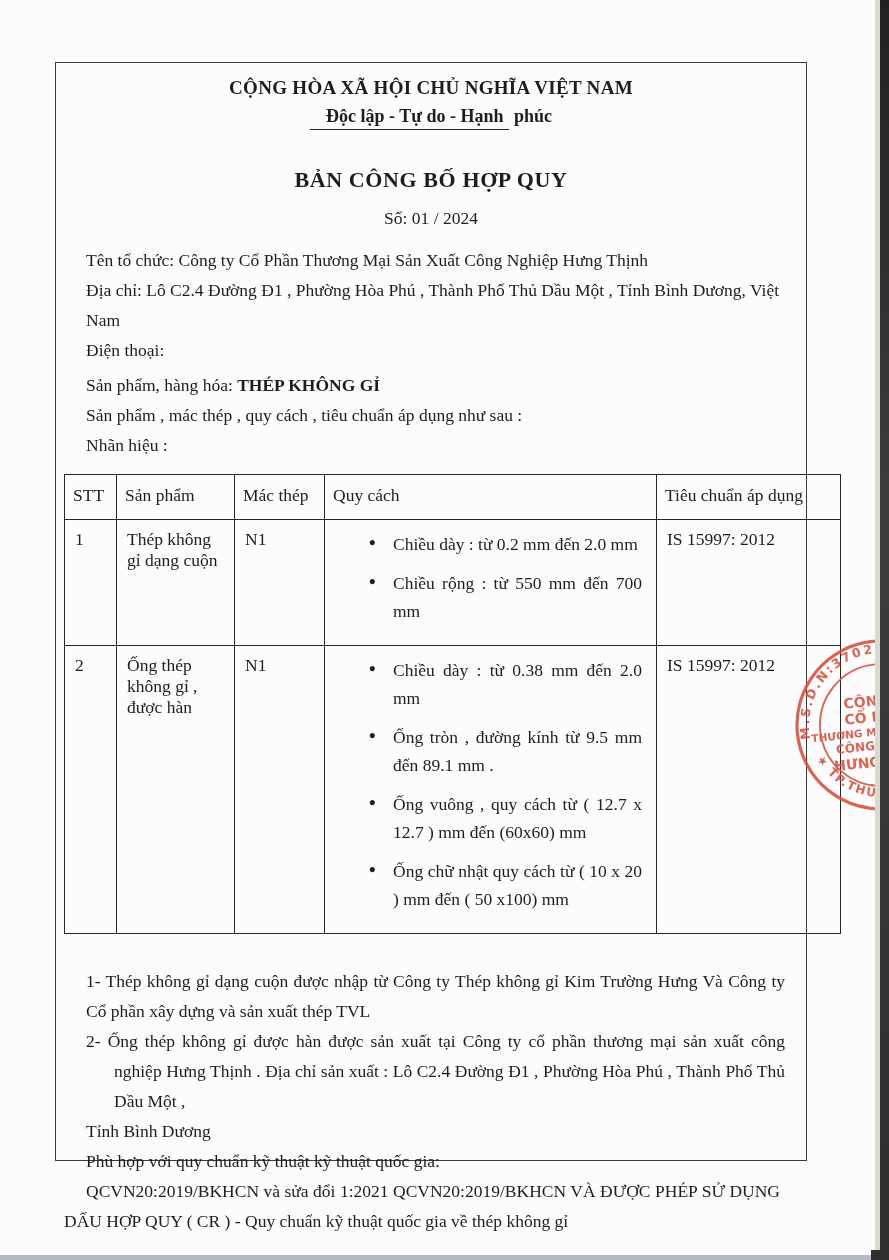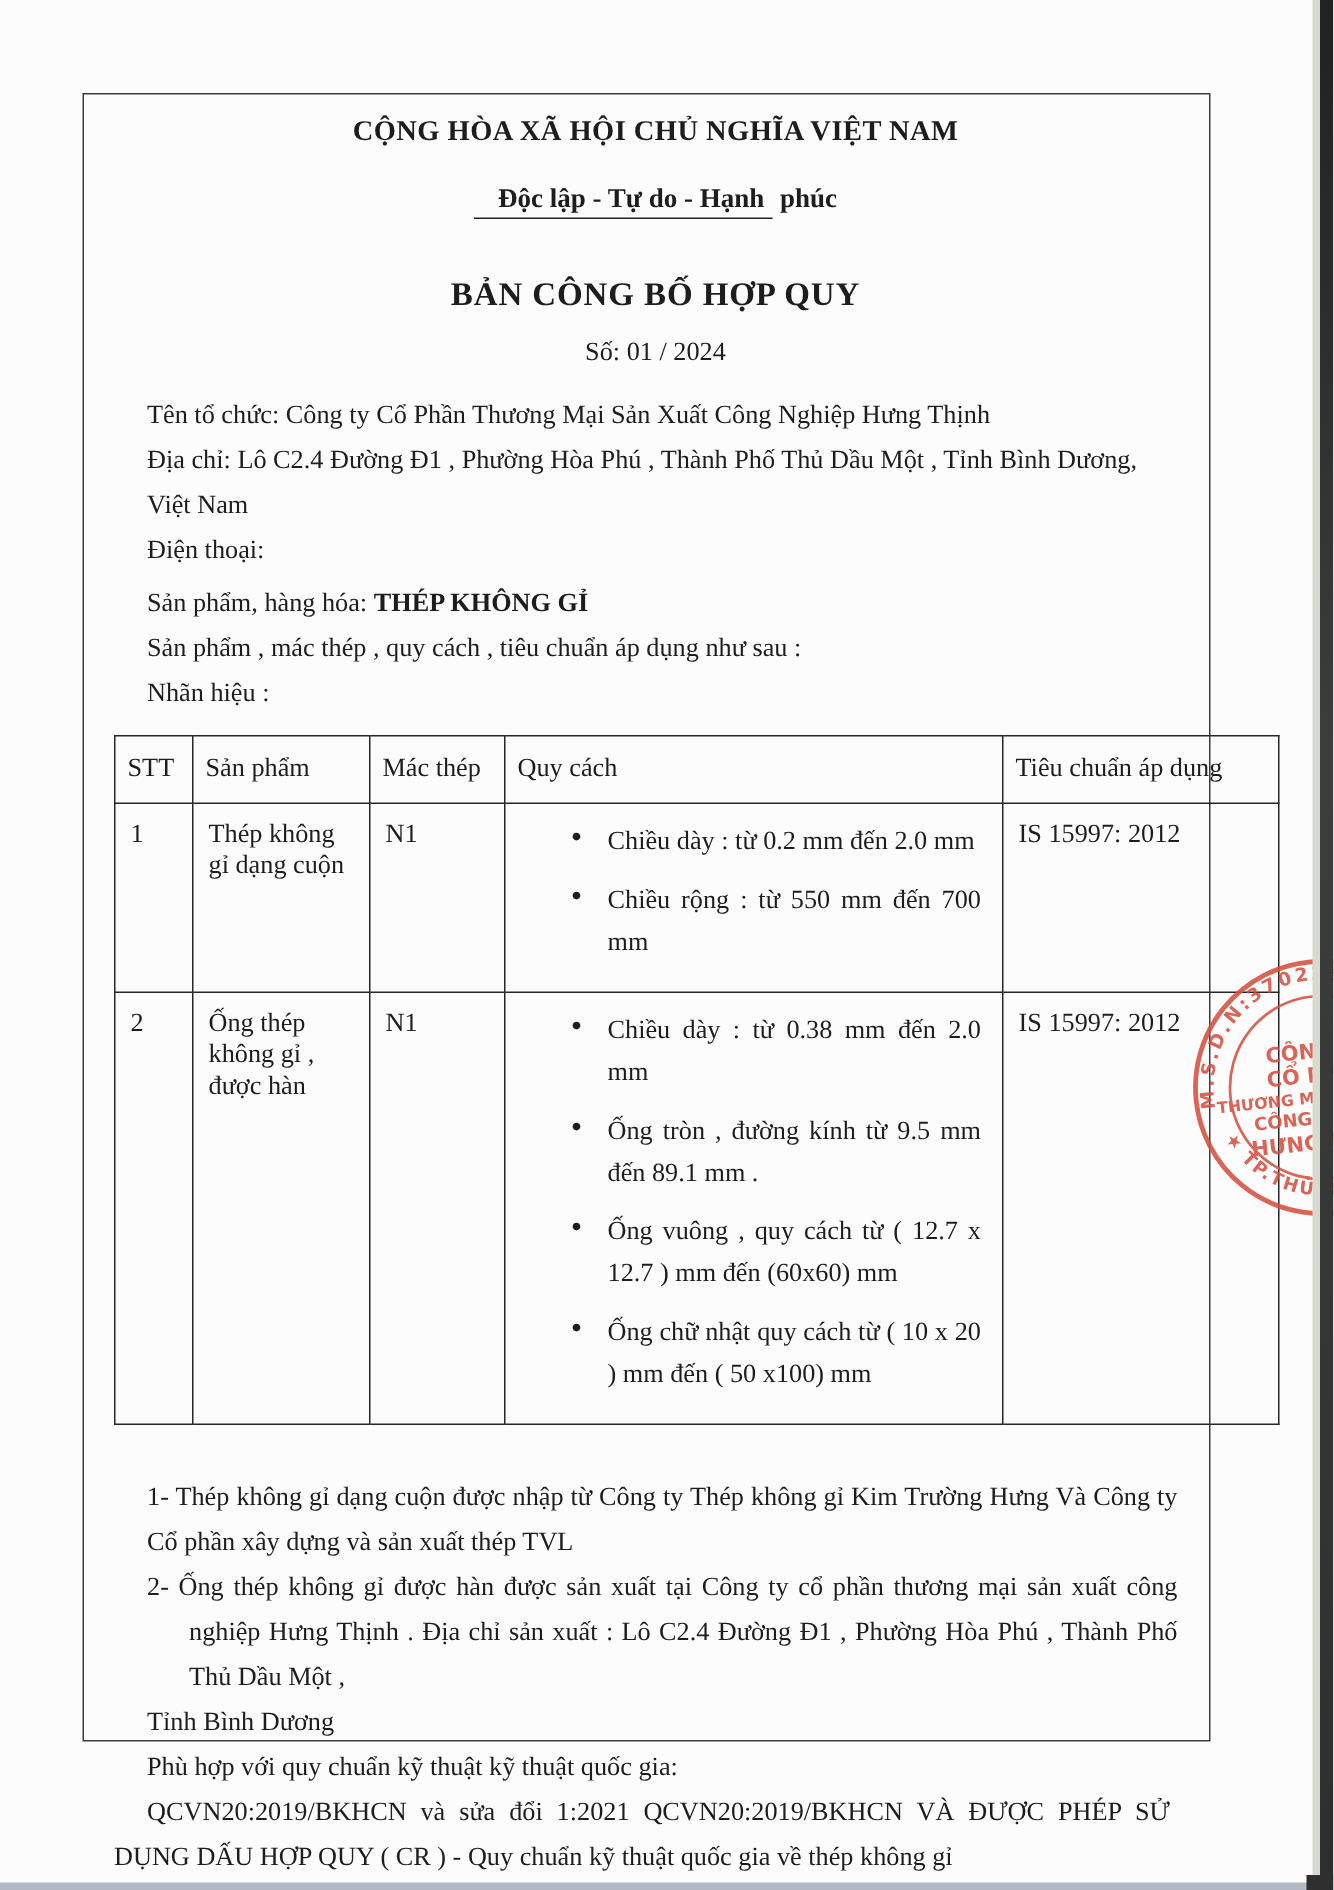--- a/index.html
+++ b/index.html
@@ -13,24 +13,24 @@
   
   .edge-right-light { position:absolute; right:9px; top:0; width:5px; height:100%; background:#d8dacf; }
   .edge-right-dark  { position:absolute; right:0; top:0; width:9px; height:100%;
                       background:linear-gradient(180deg,#1f2221,#3b3e3b 40%,#2c2f2d); }
   .edge-bottom { position:absolute; left:0; bottom:0; width:100%; height:5px; background:#b3bac6; }
   .edge-corner { position:absolute; right:0; bottom:0; width:18px; height:10px; background:#2e2f2e; }
 
   .frame {
     position:absolute; left:55px; top:62px; width:752px; height:1099px;
     border:1.5px solid #3c3c3c; box-sizing:border-box;
-    padding:10px 8px 0 20px;
+    padding:10px 8px 0 8px;
   }
   .country { text-align:center; font-weight:bold; font-size:19px; margin:4px 0 0 0; letter-spacing:0.3px; }
-  .motto   { text-align:center; font-weight:bold; font-size:18px; margin:23px 0 0 0; }
+  .motto   { text-align:center; font-weight:bold; font-size:18px; margin:7px 0 0 0; }
   .motto .ul { border-bottom:1.7px solid #222; padding:0 6px 3px 16px; }
   .title   { text-align:center; font-weight:bold; font-size:22px; margin:40px 0 0 0; letter-spacing:0.6px; }
   .docnum  { text-align:center; font-size:17.5px; margin:15px 0 0 0; }
 
   p.body { font-size:17.5px; line-height:30px; margin:0 13px 0 22px; }
   p.org  { margin-top:16px; }
   p.product { margin-top:5px; }
   .bold { font-weight:bold;text-align:center; }
 
   table.conf {

